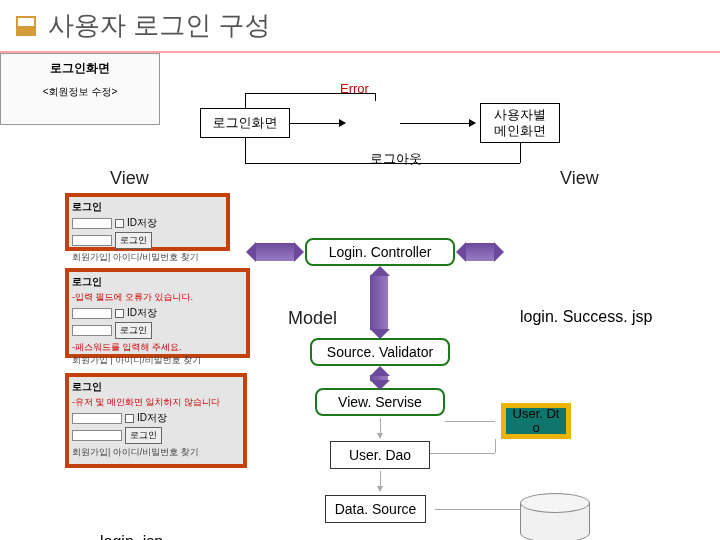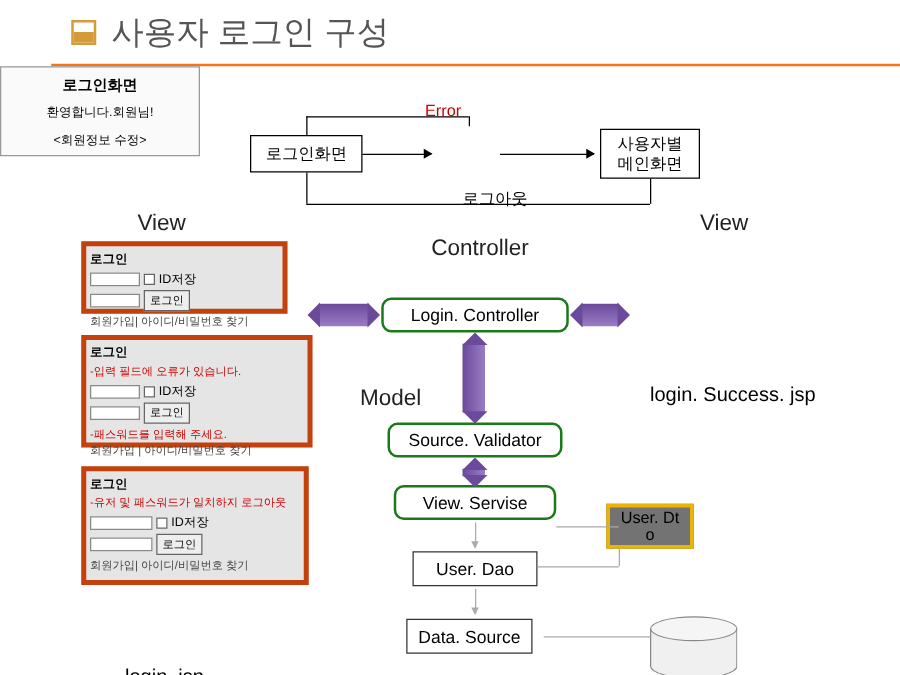--- a/index.html
+++ b/index.html
@@ -1,18 +1,18 @@
 <!DOCTYPE html>
 <html><head>
 <meta charset="utf-8">
 <style>
   * { margin: 0; padding: 0; box-sizing: border-box; }
   body { width: 720px; height: 540px; font-family: "Malgun Gothic", sans-serif; position: relative; background: #fff; }
   
-  .title-bar { display: flex; align-items: center; padding: 8px 16px; border-bottom: 2px solid #f97316; margin-left: 41px; }
+  .title-bar { display: flex; align-items: center; padding: 8px 16px; border-bottom: 2px solid #fca5a5; }
   .title-square { width: 20px; height: 20px; border: 2px solid #d49b3a; background: linear-gradient(to bottom, #fff 50%, #d49b3a 50%); margin-right: 12px; }
   .title-text { font-size: 26px; color: #555; font-weight: 400; }
   
   .canvas { position: relative; width: 100%; height: 490px; }
   
   
   .flow-box { position: absolute; border: 1px solid #000; background: #fff; text-align: center; font-size: 13px; display: flex; align-items: center; justify-content: center; }
   .login-screen-box { left: 200px; top: 55px; width: 90px; height: 30px; }
   .user-main-box { left: 480px; top: 50px; width: 80px; height: 40px; line-height: 1.2; }
   
@@ -50,21 +50,21 @@
   .mock-success { left: 500px; top: 160px; width: 160px; height: 72px; border: 1px solid #999; background: #fafafa; font-size: 11px; padding: 6px; text-align: center; }
   
   
   .stack-box { position: absolute; border: 1px solid #333; background: #fff; text-align: center; font-size: 14px; display: flex; align-items: center; justify-content: center; left: 310px; width: 140px; height: 28px; }
   .login-controller-box { top: 185px; width: 150px; left: 305px; border: 2px solid #1a7a1a; border-radius: 8px; }
   .login-validator-box { top: 285px; border: 2px solid #1a7a1a; border-radius: 8px; }
   .user-service-box { top: 335px; width: 130px; left: 315px; border: 2px solid #1a7a1a; border-radius: 8px; }
   .user-dao-box { top: 388px; width: 100px; left: 330px; }
   .datasource-box { top: 442px; width: 101px; left: 325px; }
   
-  .userdto-box { position: absolute; left: 485px; top: 350px; width: 70px; height: 36px; border: 3px solid #eab308; background: #737373; text-align: center; font-size: 13px; line-height: 1.1; display: flex; align-items: center; justify-content: center; }
+  .userdto-box { position: absolute; left: 501px; top: 350px; width: 70px; height: 36px; border: 5px solid #eab308; background: #0f766e; text-align: center; font-size: 13px; line-height: 1.1; display: flex; align-items: center; justify-content: center; }
   
   
   .cylinder { position: absolute; left: 520px; top: 440px; width: 70px; height: 50px; }
   .cyl-body { width: 70px; height: 40px; border: 1px solid #888; border-top: none; border-radius: 0 0 35px 35px / 0 0 10px 10px; position: absolute; top: 10px; background: #f0f0f0; }
   .cyl-top { width: 70px; height: 20px; border: 1px solid #888; border-radius: 50%; position: absolute; top: 0; background: #f5f5f5; }
   
   
   .hline { position: absolute; height: 1px; background: #000; }
   .vline { position: absolute; width: 1px; background: #000; }
   .arrow-r::after { content: ""; position: absolute; right: -1px; top: -4px; border-left: 7px solid #000; border-top: 4px solid transparent; border-bottom: 4px solid transparent; }
@@ -111,21 +111,20 @@
 
   <div class="vline" style="left:375px; top:40px; height:8px;"></div>
   <div class="hline" style="left:245px; top:40px; width:130px;"></div>
   <div class="vline" style="left:245px; top:40px; height:15px;"></div>
 
   <div class="vline" style="left:520px; top:90px; height:20px;"></div>
   <div class="hline" style="left:245px; top:110px; width:275px;"></div>
   <div class="vline" style="left:245px; top:85px; height:25px;"></div>
 
   <div class="section-title view-left">View</div>
-  <div class="section-title controller-title">Controller</div>
   <div class="section-title view-right">View</div>
   <div class="section-title model-title">Model</div>
   <div class="login-success-title">login. Success. jsp</div>
   <div class="login-jsp-title">login. jsp</div>
 
   <div class="stack-box login-controller-box">Login. Controller</div>
   <div class="stack-box login-validator-box">Source. Validator</div>
   <div class="stack-box user-service-box">View. Servise</div>
   <div class="stack-box user-dao-box">User. Dao</div>
   <div class="stack-box datasource-box">Data. Source</div>
@@ -170,36 +169,35 @@
     <div class="row">
         <div class="inp"></div>
         <span class="btn">로그인</span>
       </div>
     <div class="err">-패스워드를 입력해 주세요.</div>
     <div class="line">회원가입 | 아이디/비밀번호 찾기</div>
   </div>
 
   <div class="mockup mock3">
     <div class="hdr">로그인</div>
-    <div class="err">-유저 및 패스워드가 일치하지 로그아웃</div>
+    <div class="err">-유저 및 메인화면 일치하지 않습니다</div>
     <div class="row">
         <div class="inp" style="width:50px;"></div>
         <div class="chk"></div>
         <span>ID저장</span>
       </div>
     <div class="row">
         <div class="inp" style="width:50px;"></div>
         <span class="btn">로그인</span>
       </div>
     <div class="line">회원가입| 아이디/비밀번호 찾기</div>
   </div>
 
   <div class="mock-success">
     <div style="font-weight:bold; font-size:12px;">로그인화면</div>
-    <div style="margin-top:6px; font-size:10px;">환영합니다.회원님!</div>
     <div style="margin-top:8px; font-size:10px;">&lt;회원정보 수정&gt;</div>
   </div>
 
   <div class="cylinder">
     <div class="cyl-body"></div>
     <div class="cyl-top"></div>
   </div>
 
 </div>
 

